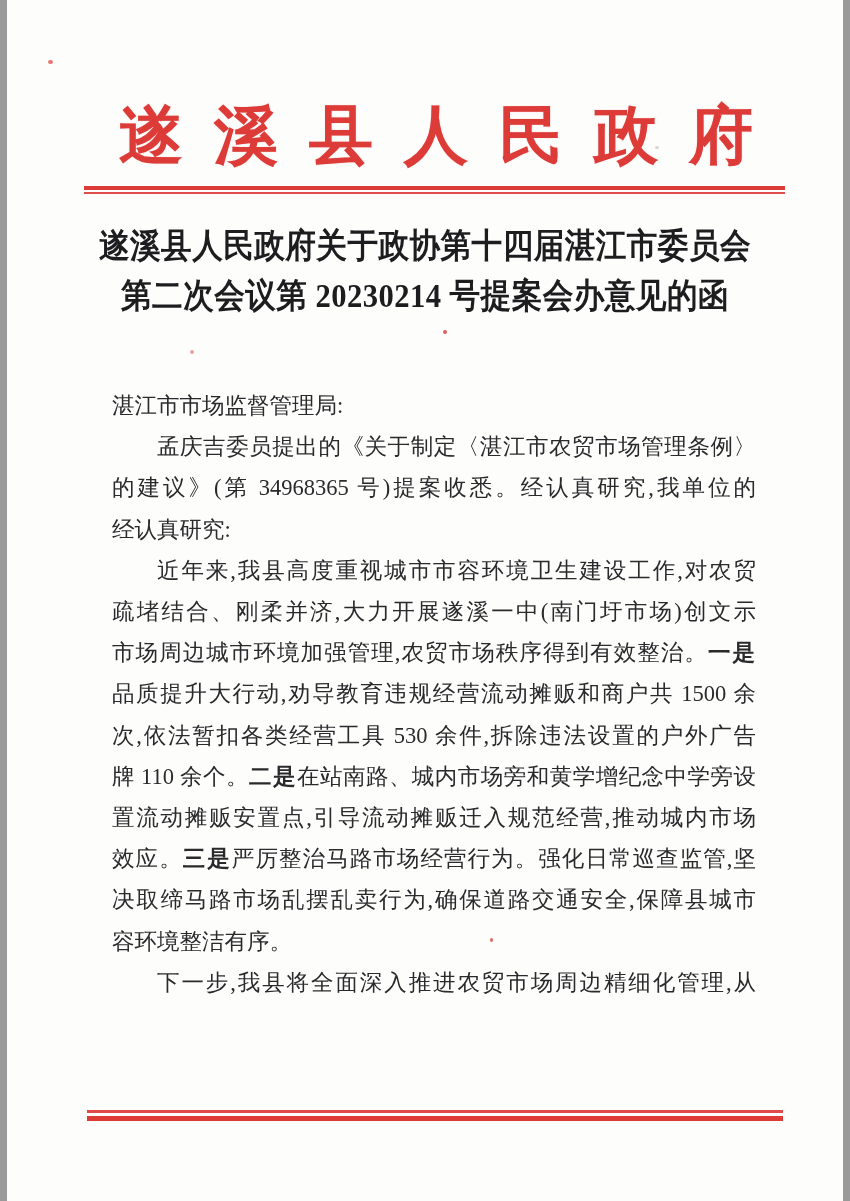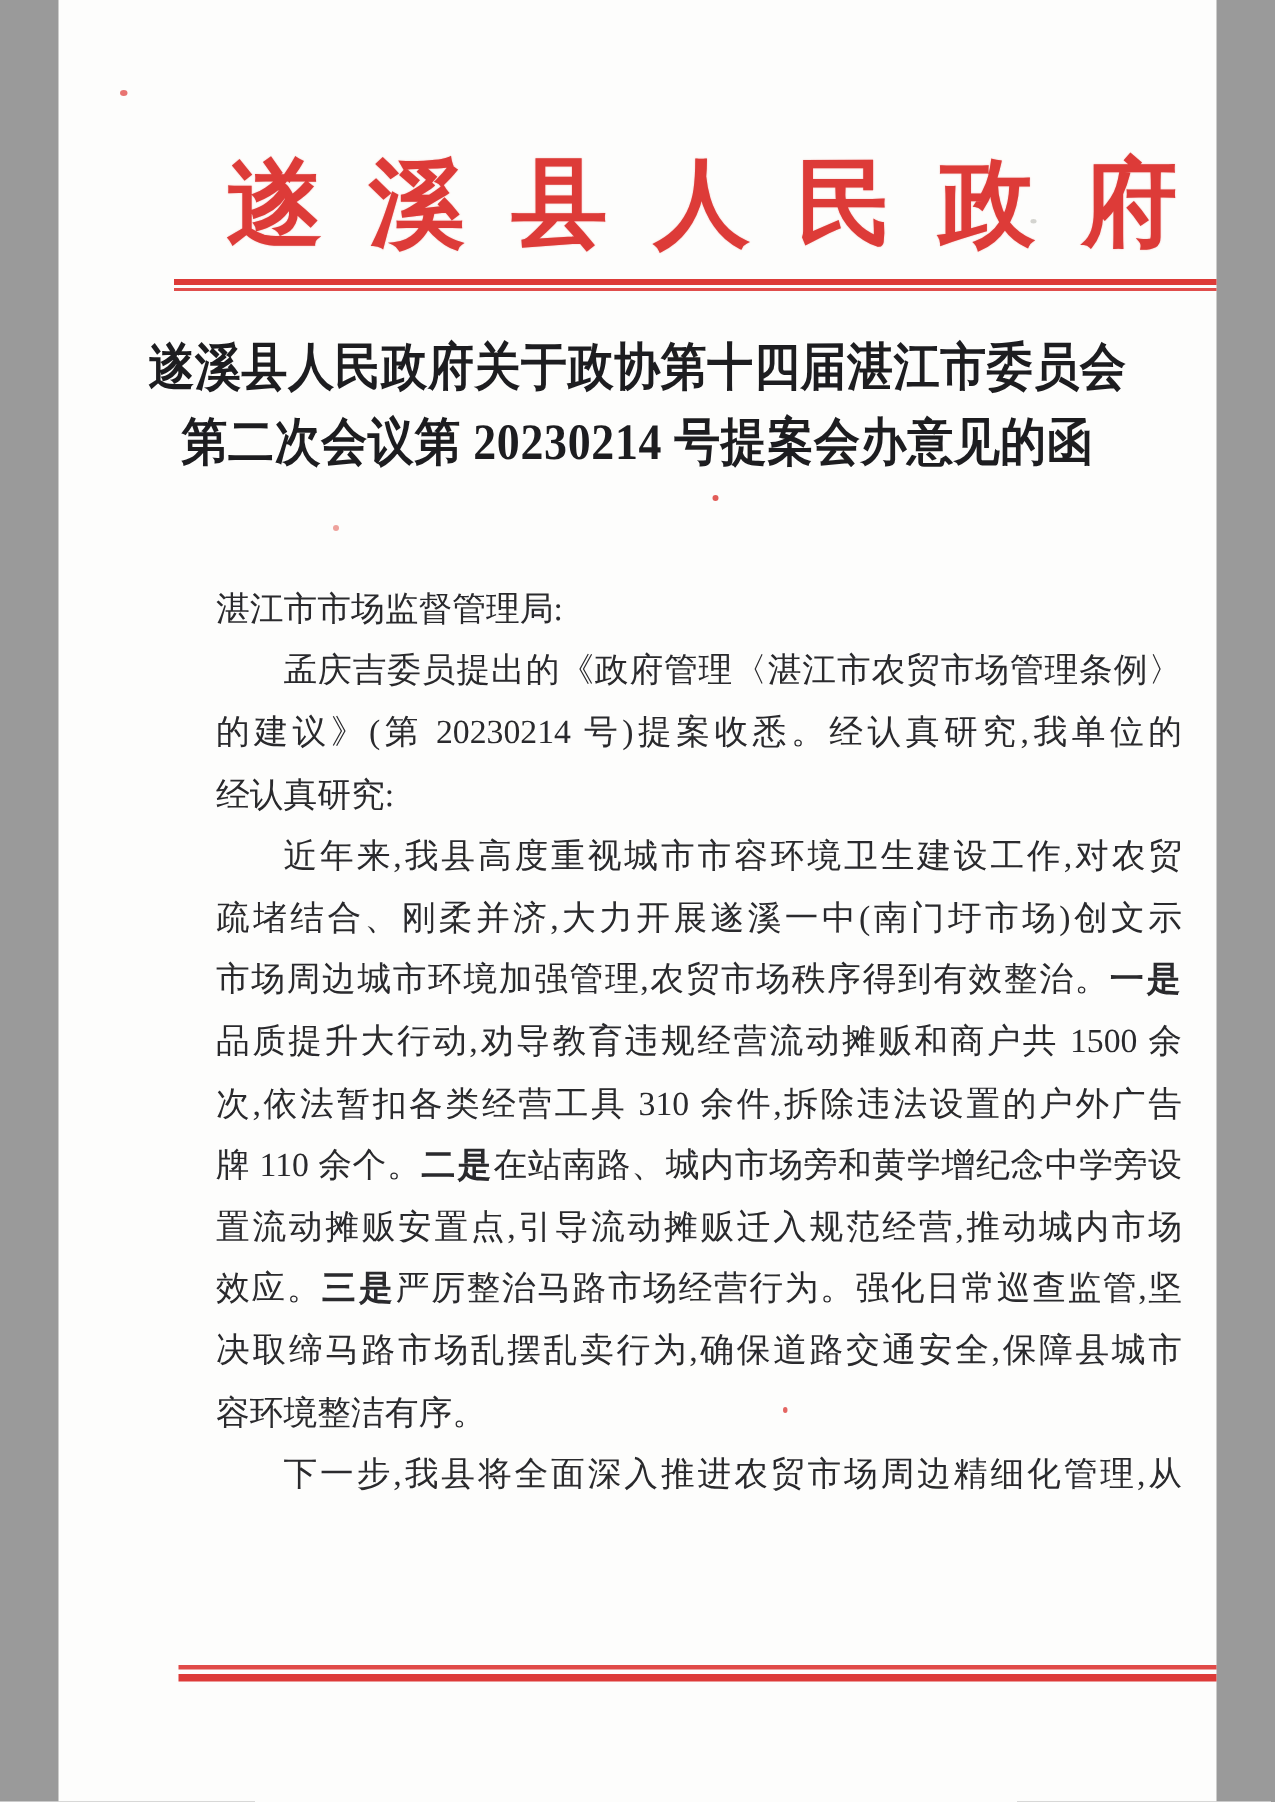--- a/index.html
+++ b/index.html
@@ -7,21 +7,21 @@
     --title-black:#1d1d20;
     --body-black:#2a2a2d;
   }
   html,body{margin:0;padding:0;}
   body{
     background:#9a9a9a;
     font-family:"Liberation Serif","DejaVu Serif",serif;
   }
   .page{
     position:relative;
-    width:772px;height:1201px;
+    width:836px;height:1201px;
     margin:0 auto;
     background:#fdfdfc;
     overflow:hidden;
   }
   
   .letterhead-title{
     position:absolute;
     left:112px;top:100px;
     font-size:64px;
     line-height:72px;
@@ -108,28 +108,28 @@
     <div class="thin"></div>
   </div>
 
   <div class="doc-title">
     <div>遂溪县人民政府关于政协第十四届湛江市委员会</div>
     <div>第二次会议第 20230214 号提案会办意见的函</div>
   </div>
 
   <div class="doc-body">
       <div class="body-line"><span>湛江市市场监督管理局:</span></div>
-      <div class="body-line indent justify"><span>孟庆吉委员提出的《政府管理〈湛江市农贸市场管理条例〉</span></div>
-      <div class="body-line justify"><span>的建议》(第 20230214 号)提案收悉。经认真研究,我单位的</span></div>
+      <div class="body-line indent justify"><span>孟庆吉委员提出的《关于制定〈湛江市农贸市场管理条例〉</span></div>
+      <div class="body-line justify"><span>的建议》(第 34968365 号)提案收悉。经认真研究,我单位的</span></div>
       <div class="body-line"><span>经认真研究:</span></div>
       <div class="body-line indent justify"><span>近年来,我县高度重视城市市容环境卫生建设工作,对农贸</span></div>
       <div class="body-line justify"><span>疏堵结合、刚柔并济,大力开展遂溪一中(南门圩市场)创文示</span></div>
       <div class="body-line justify"><span>市场周边城市环境加强管理,农贸市场秩序得到有效整治。</span><span class="emph">一是</span></div>
       <div class="body-line justify"><span>品质提升大行动,劝导教育违规经营流动摊贩和商户共 1500 余</span></div>
-      <div class="body-line justify"><span>次,依法暂扣各类经营工具 310 余件,拆除违法设置的户外广告</span></div>
+      <div class="body-line justify"><span>次,依法暂扣各类经营工具 530 余件,拆除违法设置的户外广告</span></div>
       <div class="body-line justify"><span>牌 110 余个。</span><span class="emph">二是</span><span>在站南路、城内市场旁和黄学增纪念中学旁设</span></div>
       <div class="body-line justify"><span>置流动摊贩安置点,引导流动摊贩迁入规范经营,推动城内市场</span></div>
       <div class="body-line justify"><span>效应。</span><span class="emph">三是</span><span>严厉整治马路市场经营行为。强化日常巡查监管,坚</span></div>
       <div class="body-line justify"><span>决取缔马路市场乱摆乱卖行为,确保道路交通安全,保障县城市</span></div>
       <div class="body-line"><span>容环境整洁有序。</span></div>
       <div class="body-line indent justify"><span>下一步,我县将全面深入推进农贸市场周边精细化管理,从</span></div>
     </div>
 
   <div class="footer-rule">
     <div class="thin"></div>

